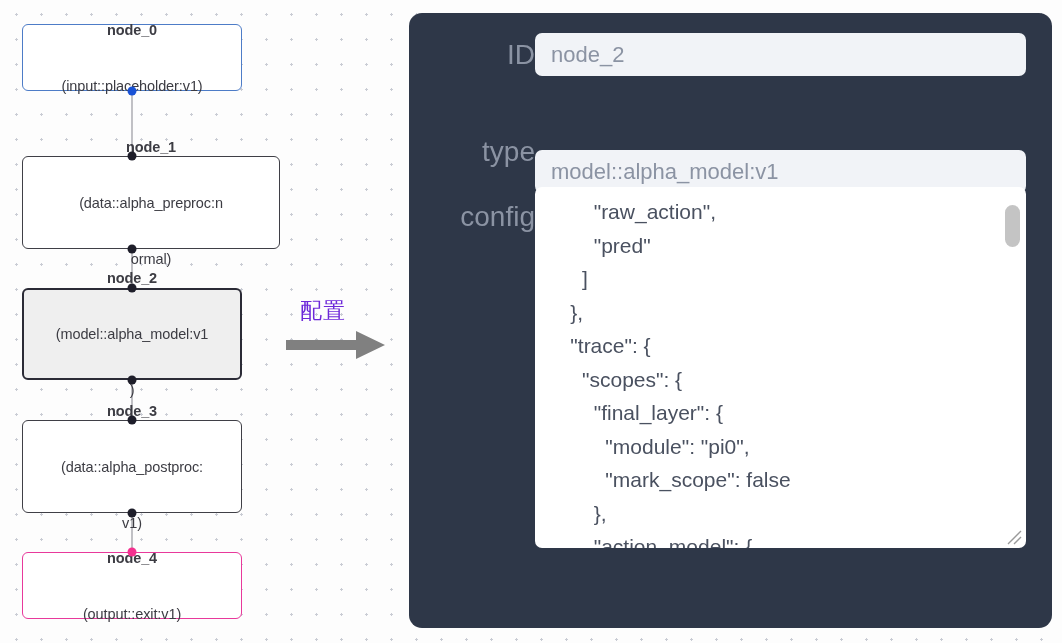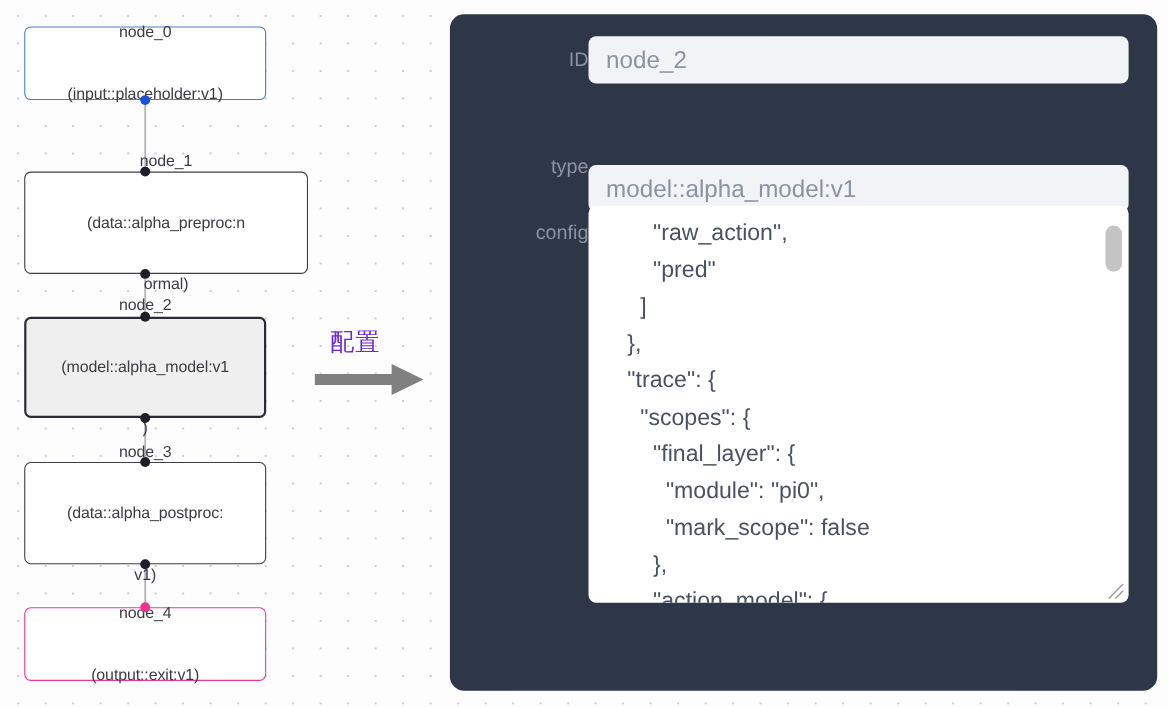--- a/index.html
+++ b/index.html
@@ -52,21 +52,21 @@
     line-height: 20px;
     padding: 2px 8px;
     letter-spacing: -0.1px;
   }
   .node.blue   { border: 1.4px solid #4d7cc7; }
   .node.pink   { border: 1.8px solid #e8399b; }
   .node.selected {
     background: #efefef;
     border: 2.2px solid #2b2b36;
   }
-  .node .n-title { white-space: nowrap; }
+  .node .n-title { white-space: nowrap; font-weight: bold; }
   .node .n-type  { word-break: break-all; margin-top: 36px; }
 
   
   .handle {
     position: absolute;
     width: 9px; height: 9px;
     border-radius: 50%;
     background: #1e1e2a;
     transform: translate(-50%, -50%);
   }
@@ -99,21 +99,21 @@
     box-sizing: border-box;
     overflow: hidden;
   }
   .field-row {
     position: absolute;
     display: flex;
     align-items: center;
   }
   .field-label {
     color: #8b93a3;
-    font-size: 18px;
+    font-size: 28px;
     text-align: right;
     white-space: nowrap;
   }
   .field-input {
     box-sizing: border-box;
     background: #f1f3f7;
     border: none;
     border-radius: 7px;
     color: #8b93a3;
     font-size: 22px;

